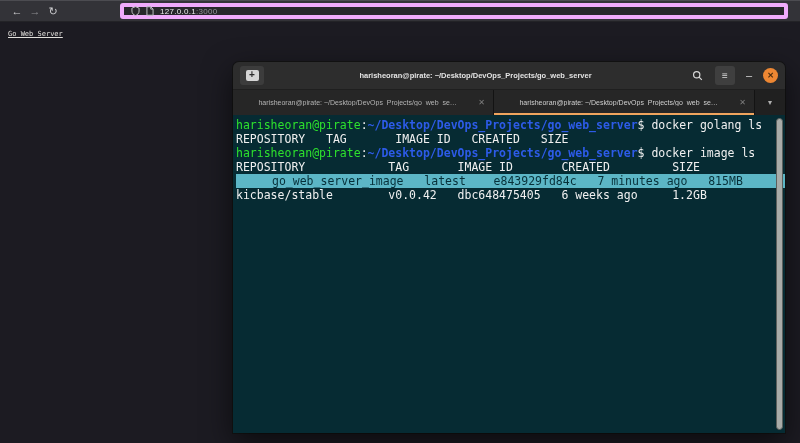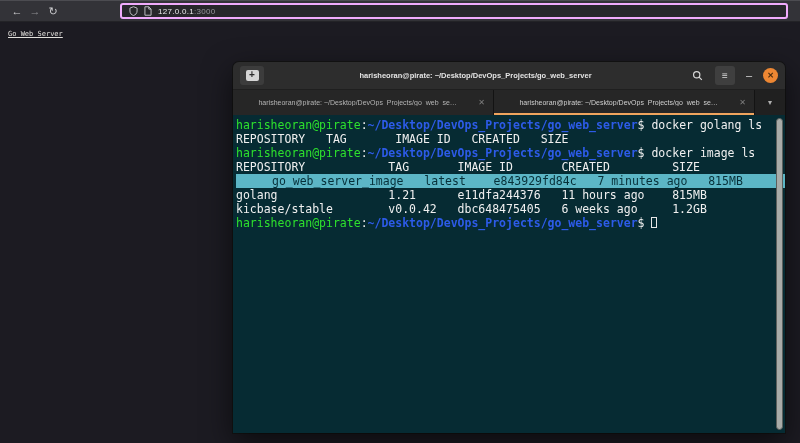--- a/index.html
+++ b/index.html
@@ -14,21 +14,21 @@
     border-bottom:1px solid #232327;
     display:flex; align-items:center; padding:0 8px;
   }
   .navbtn {
     width:18px; height:16px; display:flex; align-items:center; justify-content:center;
     color:#cfcfd2; font-size:11px; line-height:1; border-radius:2px; cursor:default;
   }
   .navbtn.dim { color:#8d8d92; }
   .urlfield {
     flex:1; height:16px; margin-left:58px; margin-right:4px;
-    background:var(--urlfield_bg,#27272b); border:2px solid #f0abfc; border-radius:3px;
+    background:var(--urlfield_bg,#27272b); border:4px solid #f0abfc; border-radius:3px;
     display:flex; align-items:center; gap:6px; padding:0 7px;
   }
   .urlfield svg { display:block; }
   .urltext { font-size:8px; color:#e8e8ea; letter-spacing:.3px; white-space:nowrap; }
   .urltext .port { color:#93939a; }
 
   .pagetext {
     position:absolute; left:8px; top:30px;
     font-family:"DejaVu Sans Mono", monospace; font-size:7px; color:#e2e0dc;text-decoration:underline;
   }
@@ -173,19 +173,17 @@
     </div>
   </div>
 
   <div class="tcontent">
     <div>
         <div class="tline"><span class="g">harisheoran@pirate</span><span class="w">:</span><span class="b">~/Desktop/DevOps_Projects/go_web_server</span><span class="w">$ docker golang ls</span></div>
         <div class="tline"><span class="w">REPOSITORY   TAG       IMAGE ID   CREATED   SIZE</span></div>
         <div class="tline"><span class="g">harisheoran@pirate</span><span class="w">:</span><span class="b">~/Desktop/DevOps_Projects/go_web_server</span><span class="w">$ docker image ls</span></div>
         <div class="tline"><span class="w">REPOSITORY            TAG       IMAGE ID       CREATED         SIZE</span></div>
         <div class="tline hl"><span class="w">go_web_server_image   latest    e843929fd84c   7 minutes ago   815MB</span></div>
-        <div class="tline"><span class="w">golang                1.21      e11dfa244376   11 hours ago    815MB</span></div>
         <div class="tline"><span class="w">kicbase/stable        v0.0.42   dbc648475405   6 weeks ago     1.2GB</span></div>
-        <div class="tline"><span class="g">harisheoran@pirate</span><span class="w">:</span><span class="b">~/Desktop/DevOps_Projects/go_web_server</span><span class="w">$ </span><span class="cursor"></span></div>
       </div>
     <div class="vscroll"></div>
   </div>
 </div>
 
 </body></html>

